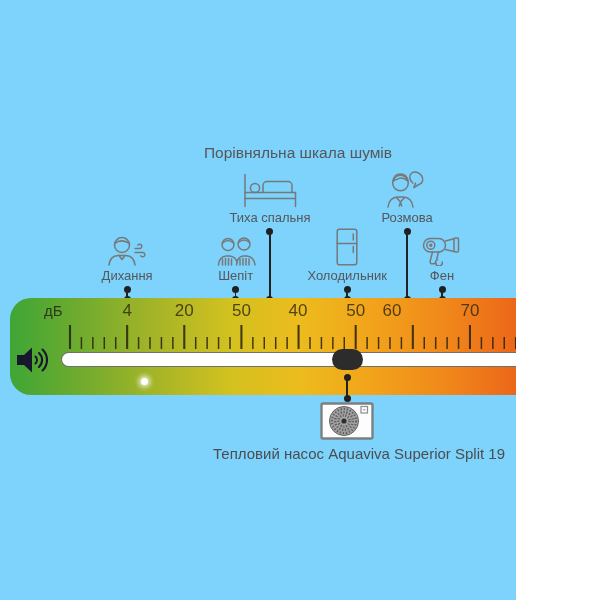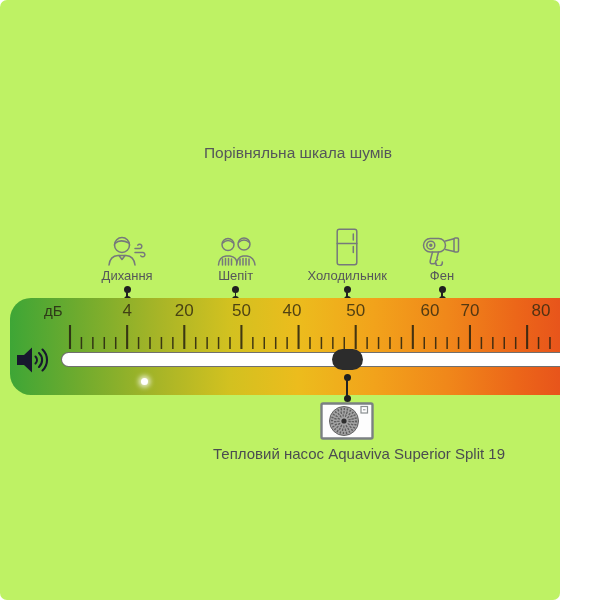--- a/index.html
+++ b/index.html
@@ -1,17 +1,17 @@
 <!DOCTYPE html>
 <html><head>
 <meta charset="utf-8">
 <style>
   html,body{margin:0;padding:0;background:#fff;}
-  #stage{position:relative;width:560px;height:600px;background:#bef264;overflow:hidden;
-         font-family:"Liberation Sans",sans-serif;border-radius:7px;}
+  #stage{position:relative;width:516px;height:600px;background:#7dd3fc;overflow:hidden;
+         font-family:"Liberation Sans",sans-serif;}
   .title{position:absolute;top:144px;left:298px;transform:translateX(-50%);
          font-size:15.5px;color:#55575a;white-space:nowrap;}
   
   .marker{position:absolute;width:110px;transform:translateX(-50%);
           display:flex;flex-direction:column;align-items:center;pointer-events:none;}
   .marker.top{top:170px;height:133px;}
   .marker.bottom{top:228px;height:75px;}
   .icon-box{height:38px;display:flex;align-items:flex-end;justify-content:center;}
   .lbl{font-size:13px;line-height:15px;color:#55575a;text-align:center;margin-top:2px;white-space:nowrap;}
   .lbl.wrap{white-space:normal;width:62px;}
@@ -80,35 +80,67 @@
         <path d="M3.5,29 Q4,21 11,20 L15,20 Q21.5,21 22,27"></path>
         <path d="M7.5,23 v6 M10.5,22.5 v6.5 M13.5,22.5 v6.5 M16.5,23 v6"></path>
       </svg>
     </div>
     <div class="lbl">Шепіт</div>
     <div class="connector">
         <span class="cline"></span>
       </div>
   </div>
 
+  <div class="marker top" style="left: 269.99px;">
+    <div class="icon-box">
+      <svg width="56" height="35" viewBox="0 0 56 35" class="src">
+        <path d="M3,1.5 V33.5"></path>
+        <circle cx="13" cy="15" r="4.6"></circle>
+        <path d="M21,19.5 v-7 a4,4 0 0 1 4,-4 h21 a4,4 0 0 1 4,4 v7"></path>
+        <path d="M3,19.5 H53.5"></path>
+        <path d="M3,25.5 H53.5"></path>
+        <path d="M53.5,19.5 V33.5"></path>
+      </svg>
+    </div>
+    <div class="lbl">Тиха спальня</div>
+    <div class="connector">
+        <span class="cline"></span>
+      </div>
+  </div>
 
   <div class="marker bottom" style="left: 347.129px;">
     <div class="icon-box">
       <svg width="22" height="38" viewBox="0 0 22 38" class="src">
         <rect x="1.2" y="1.2" width="19.6" height="35.6" rx="2.2"></rect>
         <path d="M1.2,15.5 H20.8"></path>
         <path d="M17.3,6 v6 M17.3,18.5 v6"></path>
       </svg>
     </div>
     <div class="lbl">Холодильник</div>
     <div class="connector">
         <span class="cline"></span>
       </div>
   </div>
 
+  <div class="marker top" style="left: 407.126px;">
+    <div class="icon-box">
+      <svg width="42" height="38" viewBox="0 0 42 38" class="src">
+        <path d="M26.8,13 a7,5.8 40 1 1 6,1.5 l-5,3.2 l1.6,-4.4"></path>
+        <circle cx="14.5" cy="13" r="7.8"></circle>
+        <path d="M7.2,11 Q8,4 14.5,4 Q21,4 21.8,11 Q17,6.8 12.5,8.6 Q9.3,9.8 7.2,11"></path>
+        <path d="M2,37 Q3,27.5 12,27 L17,27 Q26,27.5 27,37"></path>
+        <path d="M10.5,27.5 l4,4.5 l4,-4.5"></path>
+        <path d="M14.5,32.5 l-1.2,3.5 M14.5,32.5 l1.2,3.5"></path>
+      </svg>
+    </div>
+    <div class="lbl">Розмова</div>
+    <div class="connector">
+        <span class="cline"></span>
+      </div>
+  </div>
 
   <div class="marker bottom" style="left: 442px;">
     <div class="icon-box">
       <svg width="44" height="34" viewBox="0 0 44 34" class="src">
         <rect x="3.5" y="6.5" width="22" height="13.5" rx="6.7"></rect>
         <circle cx="10.8" cy="13.2" r="4"></circle>
         <circle cx="10.8" cy="13.2" r="1" fill="#76797b"></circle>
         <path d="M25.5,9 L34,6.8 M25.5,17.5 L34,19.5"></path>
         <rect x="34" y="6" width="4.5" height="14" rx="1.2"></rect>
         <path d="M12.5,20 l-2.2,8.5 q-0.8,3.8 3,3.3 l2.8,-0.6"></path>
@@ -122,23 +154,23 @@
       </div>
   </div>
 
 
   <div id="scale"></div>
   <div id="db-label">дБ</div>
   <div id="tick-labels">
       <div class="tick-num" style="left: 127.14px;">4</div>
       <div class="tick-num" style="left: 184.28px;">20</div>
       <div class="tick-num" style="left: 241.42px;">50</div>
-      <div class="tick-num" style="left: 292px; text-align: center;">40</div>
+      <div class="tick-num" style="left: 298px; text-align: center;">40</div>
       <div class="tick-num" style="left: 355.7px; text-align: right;">50</div>
-      <div class="tick-num" style="left: 430px;">60</div>
+      <div class="tick-num" style="left: 392px;">60</div>
       <div class="tick-num" style="left: 469.98px;">70</div>
       <div class="tick-num" style="left: 541px;">80</div>
     </div>
   <svg id="ruler">
       <line x1="70" x2="70" y1="1" y2="25" stroke="rgba(38,33,15,0.85)" stroke-width="2.1"></line>
       <line x1="81.428" x2="81.428" y1="13" y2="25" stroke="rgba(38,33,15,0.85)" stroke-width="1.5"></line>
       <line x1="92.856" x2="92.856" y1="13" y2="25" stroke="rgba(38,33,15,0.85)" stroke-width="1.5"></line>
       <line x1="104.284" x2="104.284" y1="13" y2="25" stroke="rgba(38,33,15,0.85)" stroke-width="1.5"></line>
       <line x1="115.712" x2="115.712" y1="13" y2="25" stroke="rgba(38,33,15,0.85)" stroke-width="1.5"></line>
       <line x1="127.14" x2="127.14" y1="1" y2="25" stroke="rgba(38,33,15,0.85)" stroke-width="2.1"></line>

